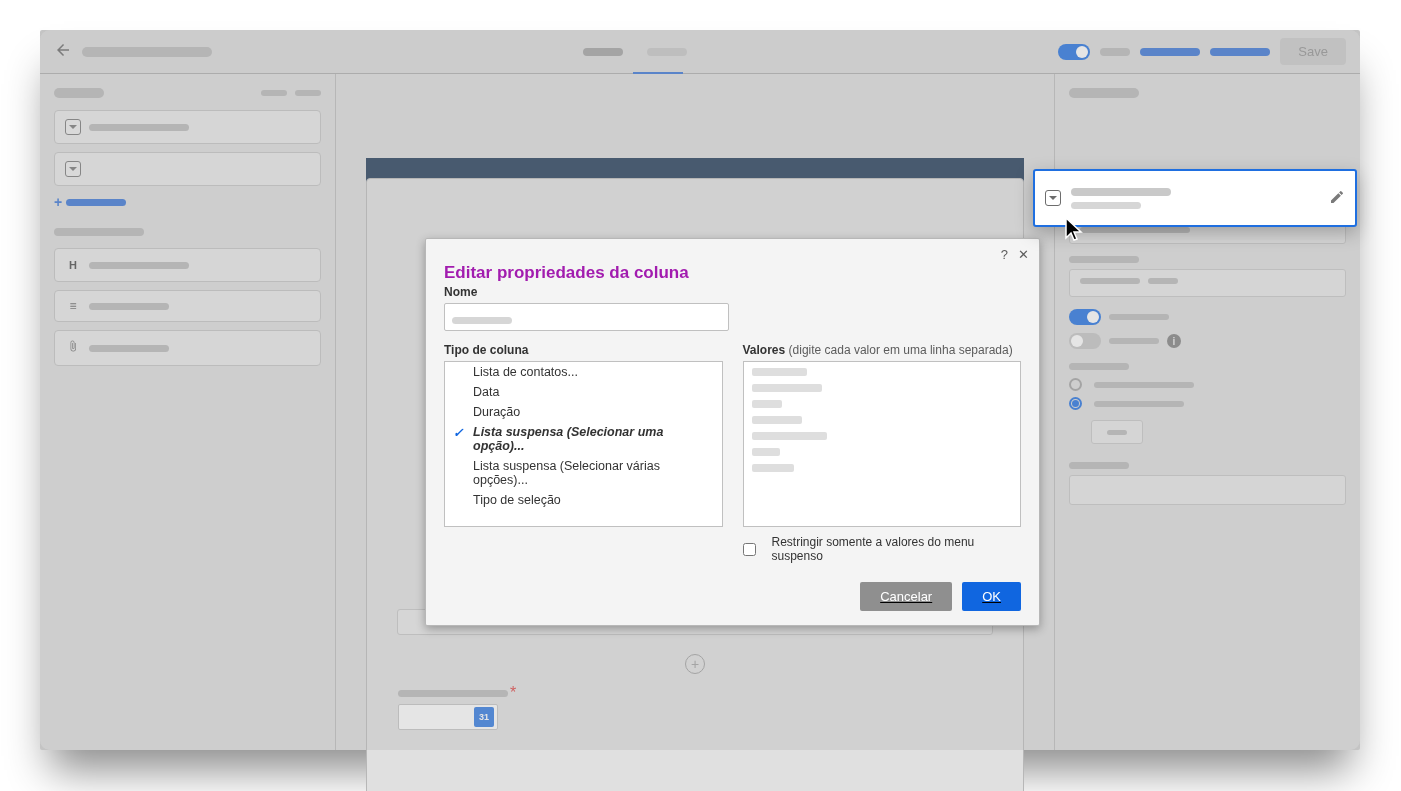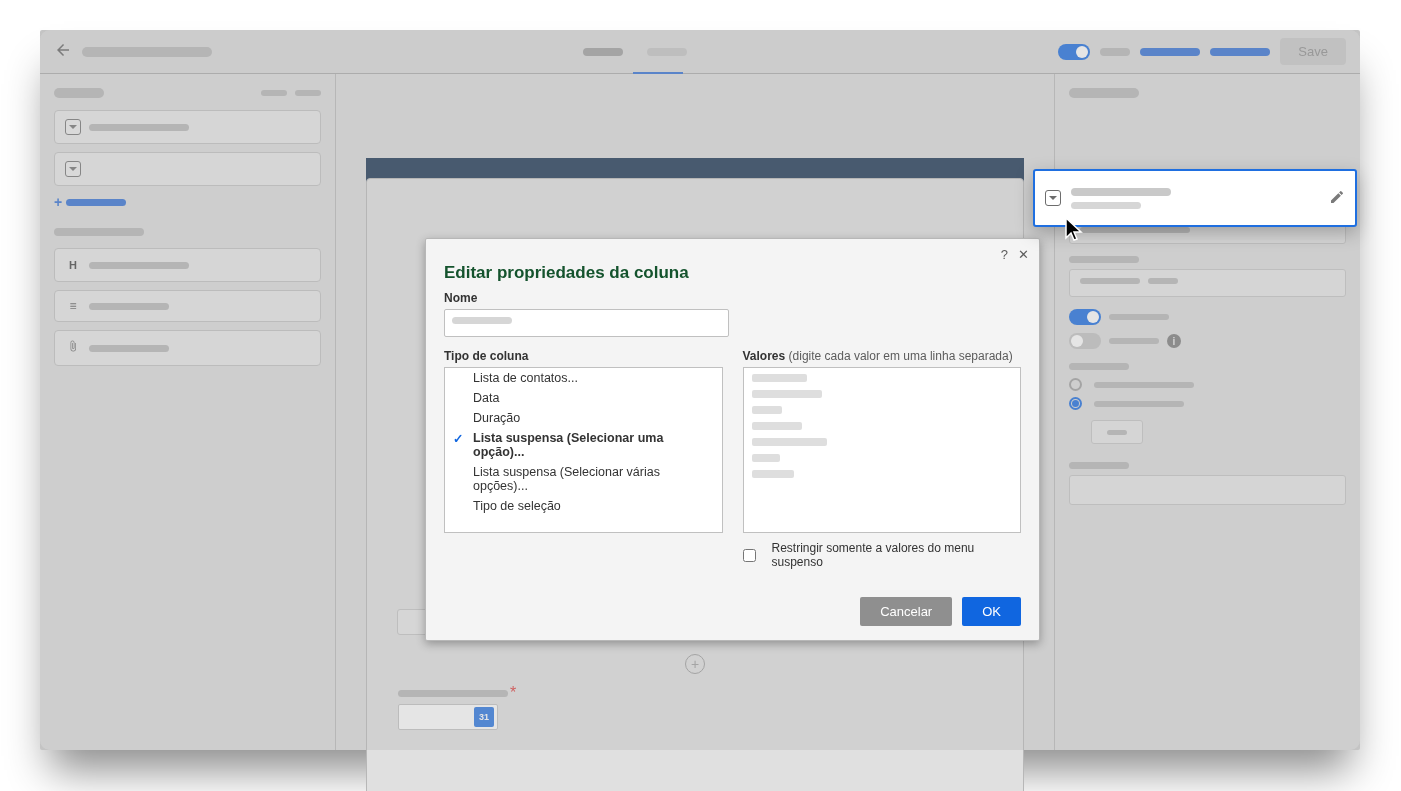--- a/index.html
+++ b/index.html
@@ -89,37 +89,37 @@
   .radio.sel::after { content: ''; display: block; width: 7px; height: 7px; background: #1066e0; border-radius: 50%; margin: 1px; }
 
   
   .dialog {
     position: absolute; left: 385px; top: 208px; width: 615px;
     background: #f4f4f4; border: 1px solid #b7b7b7; border-radius: 2px;
     z-index: 20;
     box-shadow: 0 3px 10px rgba(0,0,0,0.3);
     padding: 18px 18px 14px;
   }
-  .dialog h2 { font-size: 17px; color: #14532d; margin-bottom: 8px; margin-top: 6px; font-weight: bold; }
+  .dialog h2 { font-size: 17px; color: #a21caf; margin-bottom: 2px; margin-top: 6px; font-weight: bold; }
   .dlg-actions { position: absolute; top: 8px; right: 10px; display: flex; gap: 10px; color: #5c5c5c; font-size: 13px; }
   .dlg-actions span { cursor: pointer; }
   .lbl { font-size: 12px; font-weight: bold; color: #333; margin-bottom: 4px; display: block; }
   .lbl .hint { font-weight: normal; color: #5c5c5c; }
   .txtinput { width: 285px; height: 28px; border: 1px solid #c0c0c0; border-radius: 2px; background: #fff; padding: 0 8px; }
   .cols { display: flex; gap: 20px; margin-top: 12px; }
   .col { flex: 1; }
   .listbox { border: 1px solid #c0c0c0; background: #fff; height: 166px; font-size: 12.5px; color: #333; overflow: hidden; }
   .listbox .item { padding: 3px 10px 3px 28px; position: relative; cursor: pointer; }
-  .listbox .item.sel { font-weight: bold; }
+  .listbox .item.sel { font-weight: bold; font-style: italic; }
   .listbox .item.sel::before { content: '✓'; color: #1066e0; position: absolute; left: 8px; font-weight: bold; }
   .valbox { border: 1px solid #c0c0c0; background: #fff; height: 166px; padding: 6px 8px; font-size: 12px; color: #b7b7b7; }
   .valbox .vrow { height: 8px; background: #dedede; border-radius: 2px; margin-bottom: 8px; }
   .chkrow { display: flex; align-items: center; gap: 16px; margin-top: 8px; font-size: 12px; color: #333; }
   .chkrow input { width: 13px; height: 13px; }
-  .dlg-btns { display: flex; justify-content: flex-end; gap: 10px; margin-top: 28px; }
+  .dlg-btns { display: flex; justify-content: flex-end; gap: 10px; margin-top: 19px; text-decoration: underline; }
   .btn { padding: 7px 20px; border: none; border-radius: 2px; font-size: 13px; cursor: pointer; }
   .btn-cancel { background: #8f8f8f; color: #fff; }
   .btn-ok { background: #1066e0; color: #fff; }
 
   
   .floatcard {
     position: absolute;
     left: 993px; top: 139px;
     width: 324px; height: 58px;
     background: #fff;

